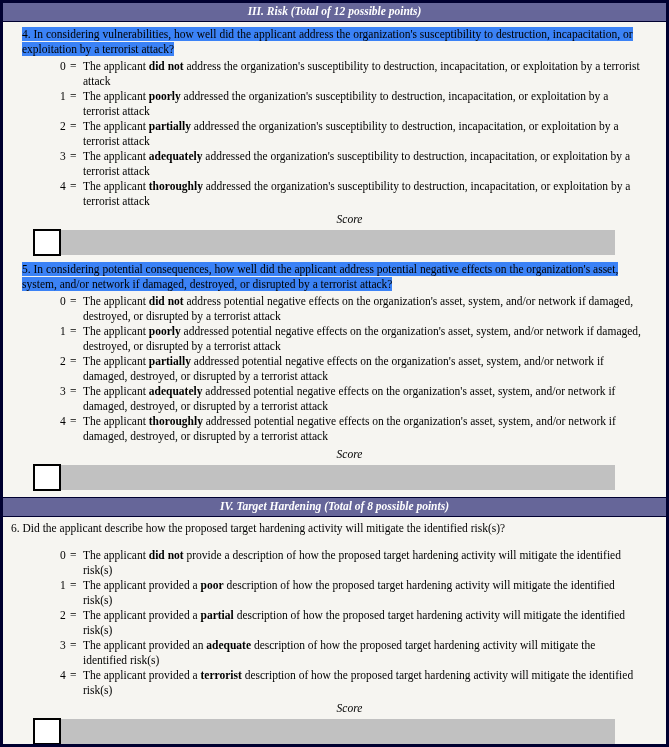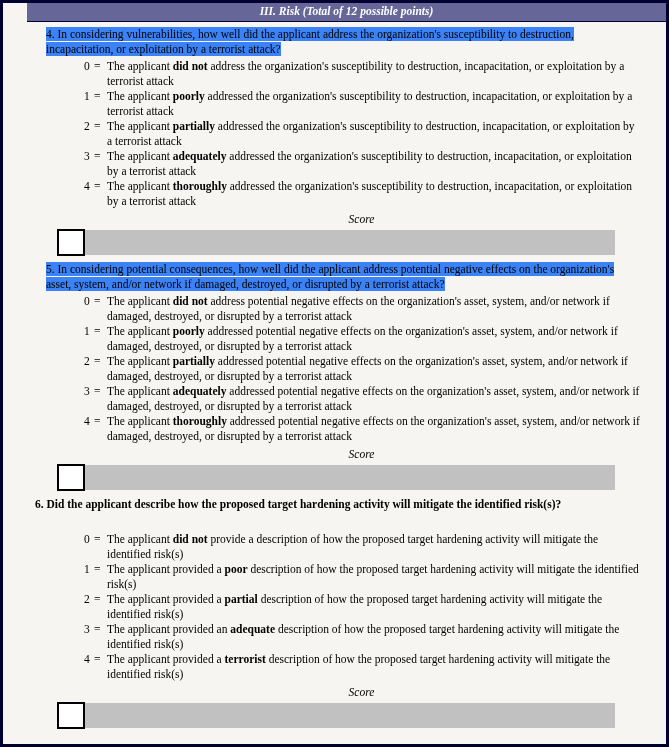--- a/index.html
+++ b/index.html
@@ -4,32 +4,31 @@
 <style>
   * { box-sizing: border-box; }
   html, body { margin: 0; padding: 0; background: #ffffff; }
   .page {
     width: 669px; height: 747px;
     border: 3px solid #000030;
     background: #f6f5f1;
     font-family: "Liberation Serif", serif;
     font-size: 11.5px; line-height: 15px; color: #000000;
     overflow: hidden;
-    padding-left: 24px;
   }
   .section-header {
     background: #666699; color: #ffffff;
     font-weight: bold; font-style: italic;
     text-align: center; padding: 1px 0 2px 0;
     border-bottom: 1px solid #000030;
   }
   .section-header.with-top { border-top: 1px solid #000030; margin-top: 4px; }
   .question { margin: 5px 24px 2px 19px; }
   .question .hl { background: #3b82f6; font-weight: normal; padding: 1px 0; }
-  .question.plain { margin: 4px 24px 20px 8px; font-weight: bold; }
+  .question.plain { margin: 4px 24px 12px 8px; font-weight: normal; }
   .options { margin: 0 24px 0 57px; }
   .option { display: flex; }
   .opt-num { flex: none; width: 10px; }
   .opt-eq  { flex: none; width: 13px; }
   .opt-text { flex: 1; }
   .opt-text b { font-weight: bold; }
   .score-label { font-style: italic; margin: 3px 0 2px 30px; text-align: center; }
   .score-row { display: flex; align-items: center; margin: 0 51px 6px 30px; }
   .score-row.last { margin-bottom: 0; }
   .score-box { flex: none; width: 28px; height: 27px; border: 2px solid #000000; background: #ffffff; }
@@ -107,20 +106,21 @@
       <span class="opt-eq">=</span>
       <span class="opt-text"><span>The applicant</span> <b>thoroughly</b> <span>addressed potential negative effects on the organization's asset, system, and/or network if damaged, destroyed, or disrupted by a terrorist attack</span></span>
     </div>
   </div>
   <div class="score-label">Score</div>
   <div class="score-row">
     <div class="score-box"></div>
     <div class="score-bar"></div>
   </div>
 
+  <div class="section-header with-top">IV. Target Hardening (Total of 8 possible points)</div>
 
   <div class="question plain">
     <span>6.</span> <span>Did the applicant describe how the proposed target hardening activity will mitigate the identified risk(s)?</span>
   </div>
   <div class="options">
     <div class="option">
       <span class="opt-num">0</span>
       <span class="opt-eq">=</span>
       <span class="opt-text"><span>The applicant</span> <b>did not</b> <span>provide a description of how the proposed target hardening activity will mitigate the identified risk(s)</span></span>
     </div>

